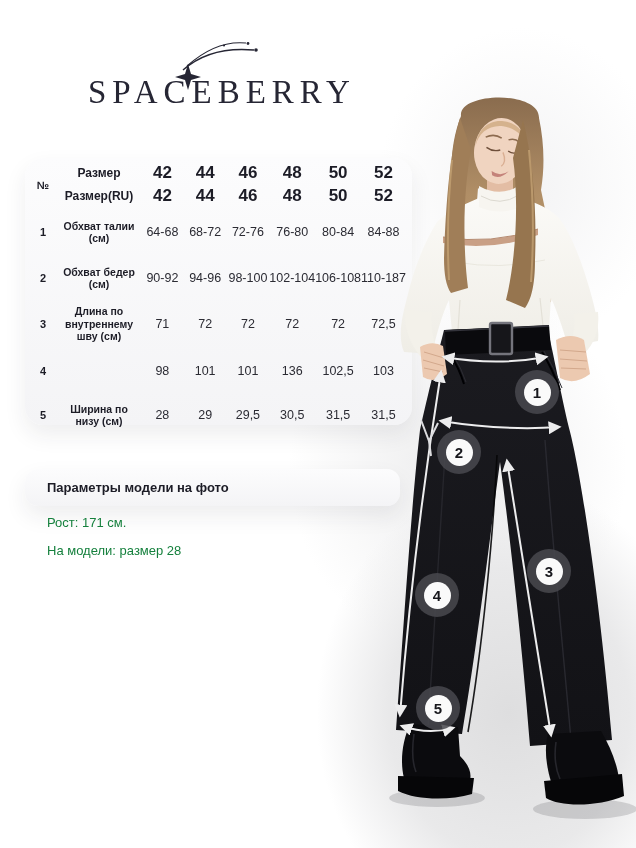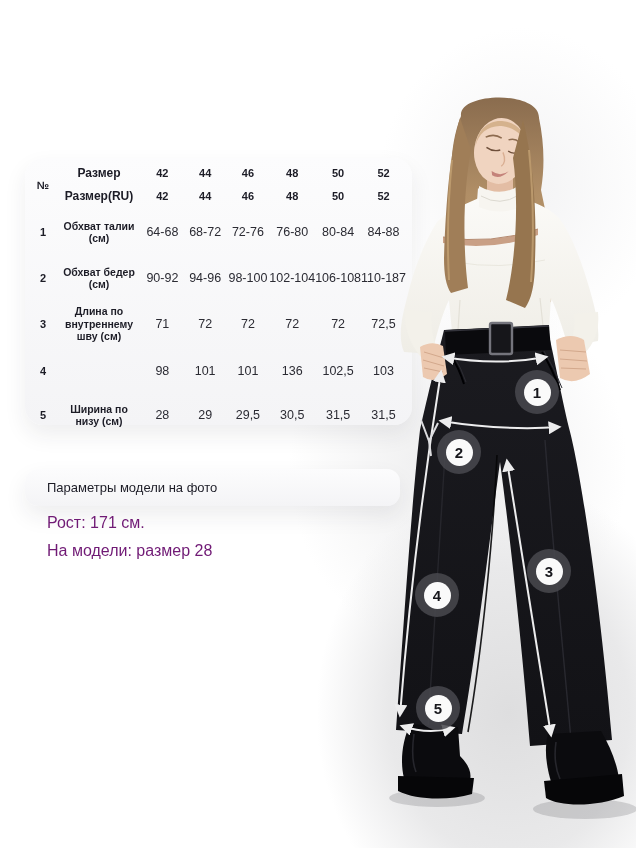--- a/index.html
+++ b/index.html
@@ -31,27 +31,27 @@
   .table-card{left:25px;top:158px;width:387px;height:267px;padding:4px 6px 0 4px;box-sizing:border-box;}
   .t-grid{
     display:grid;width:100%;height:100%;
     grid-template-columns:28px 84px repeat(6,1fr);
     grid-template-rows:22px 24px 48px 44px 48px 46px 42px;
     align-items:center;
   }
   .t-corner{grid-column:1;grid-row:1/3;font-weight:bold;font-size:11px;text-align:center;color:#1c1c26;}
   .t-num{font-weight:bold;font-size:11px;text-align:center;color:#1c1c26;}
   .t-hlabel{font-weight:bold;font-size:12px;text-align:center;color:#1c1c26;}
-  .t-hval{font-weight:bold;font-size:11px;text-align:center;color:#1c1c26;}
+  .t-hval{font-weight:bold;font-size:17px;text-align:center;color:#1c1c26;}
   .t-label{font-weight:bold;font-size:10.5px;line-height:12.5px;text-align:center;color:#1c1c26;padding:0 3px;}
   .t-val{font-size:12.5px;text-align:center;color:#2b2b33;white-space:nowrap;}
   .params-card{left:25px;top:469px;width:375px;height:37px;border-radius:13px;display:flex;align-items:center;}
-  .params-title{font-weight:normal;font-size:13px;color:#1c1c26;padding-left:22px;}
+  .params-title{font-weight:bold;font-size:13px;color:#1c1c26;padding-left:22px;}
   .params-list{position:absolute;left:47px;top:509px;z-index:1;}
-  .params-line{font-size:16px;color:#701a75;height:27.5px;line-height:27.5px;}
+  .params-line{font-size:13px;color:#15803d;height:27.5px;line-height:27.5px;}
   
   .model-svg{position:absolute;left:0;top:0;z-index:2;pointer-events:none;}
   
   .marker{
     position:absolute;z-index:3;width:44px;height:44px;border-radius:50%;
     background:rgba(72,72,78,.86);display:flex;align-items:center;justify-content:center;
   }
   .marker-inner{
     width:27px;height:27px;border-radius:50%;background:#fafafa;
     display:flex;align-items:center;justify-content:center;
@@ -60,20 +60,31 @@
   .m1{left:515px;top:370px;} .m2{left:437px;top:430px;} .m3{left:527px;top:549px;}
   .m4{left:415px;top:573px;} .m5{left:416px;top:686px;}
 </style>
 </head>
 <body>
 
 <div class="page">
 
   <div class="photo-bg"></div>
 
+  <div class="logo">
+    <svg class="logo-comet" width="126" height="54" viewBox="0 0 126 54">
+      <path d="M38,24 L41,34 L51,37 L41,40 L38,50 L35,40 L25,37 L35,34 Z" fill="#262634"></path>
+      <path d="M33,30 Q60,6 104,10" stroke="#262634" stroke-width="1.4" fill="none"></path>
+      <path d="M37,26 Q66,0 96,3" stroke="#262634" stroke-width="1.1" fill="none"></path>
+      <circle cx="106" cy="10" r="1.8" fill="#262634"></circle>
+      <circle cx="98" cy="3.5" r="1.4" fill="#262634"></circle>
+      <circle cx="74" cy="5.5" r="1.1" fill="#262634"></circle>
+    </svg>
+    <div class="logo-text">SPACEBERRY</div>
+  </div>
 
   <div class="card table-card">
     <div class="t-grid">
       <div class="t-corner">№</div>
 
       <div class="t-hlabel" style="grid-row:1;grid-column:2">Размер</div>
       <div class="t-hval" style="grid-row:1;grid-column:3">42</div>
       <div class="t-hval" style="grid-row:1;grid-column:4">44</div>
       <div class="t-hval" style="grid-row:1;grid-column:5">46</div>
       <div class="t-hval" style="grid-row:1;grid-column:6">48</div>

